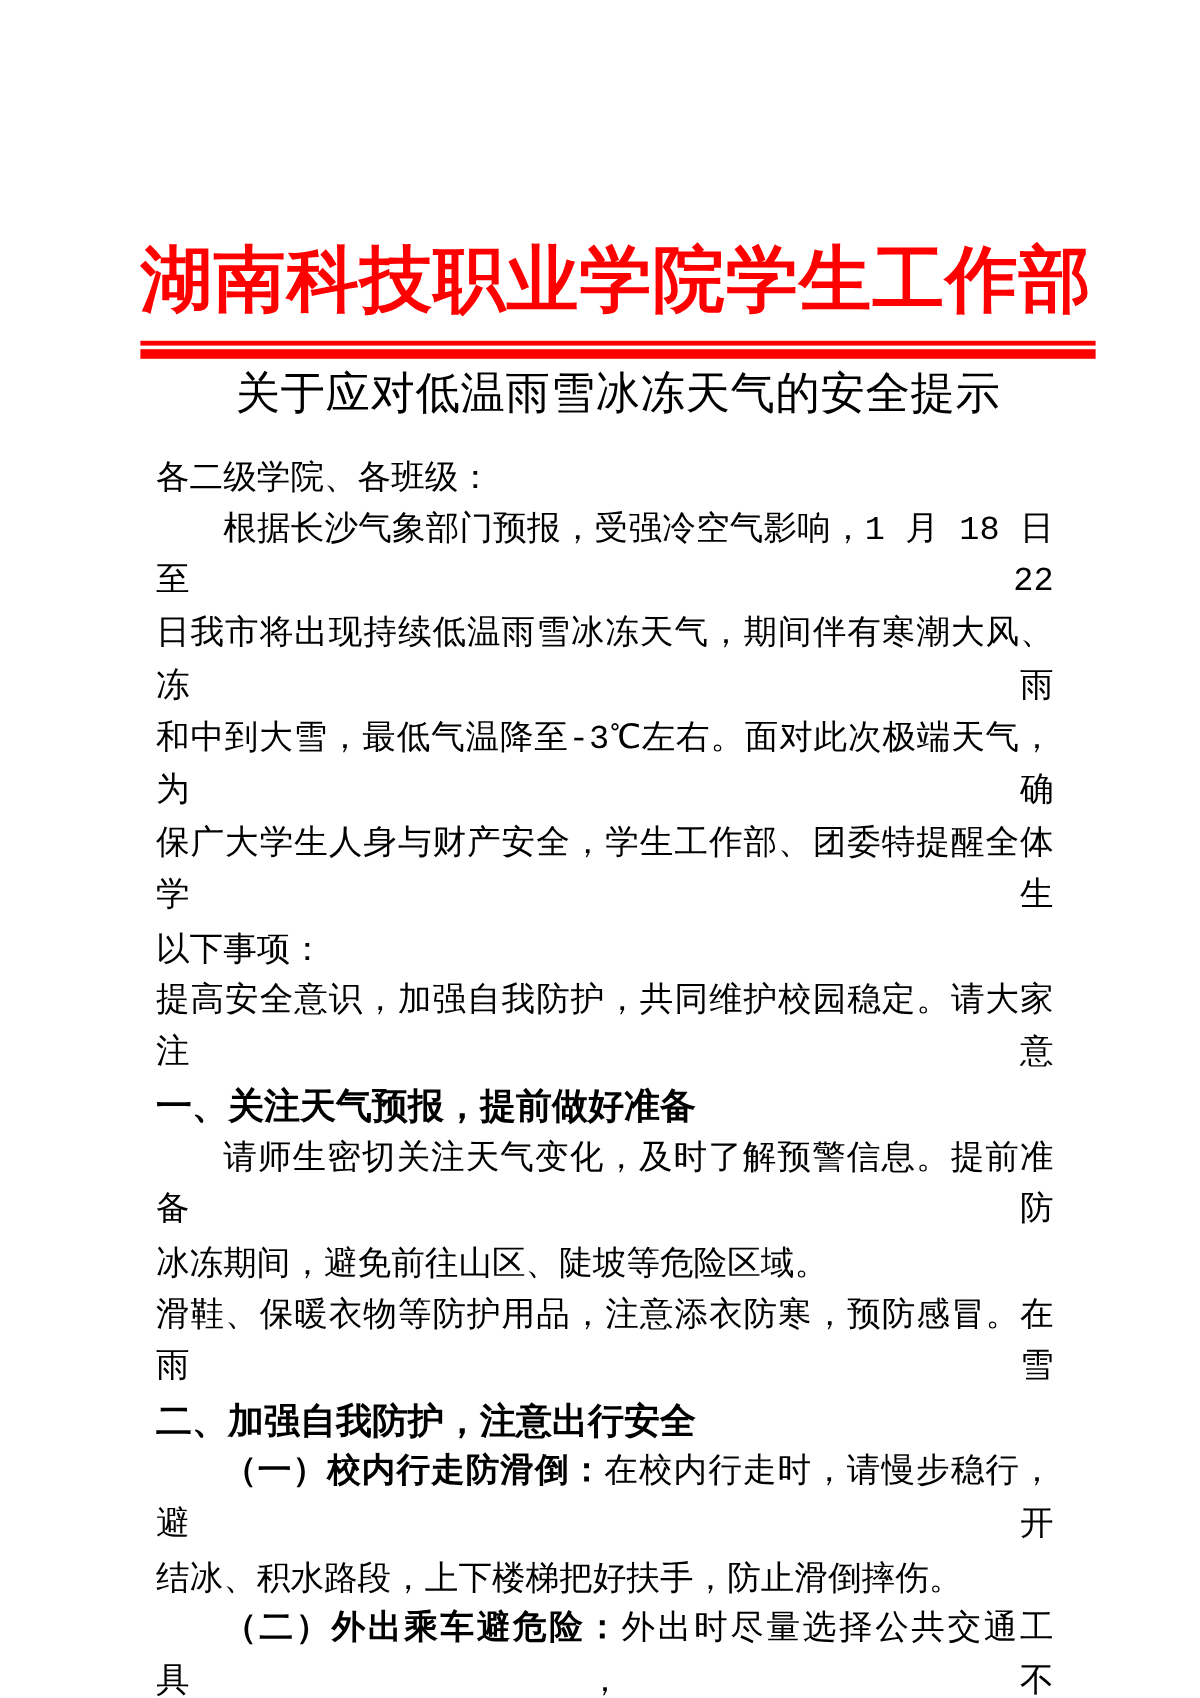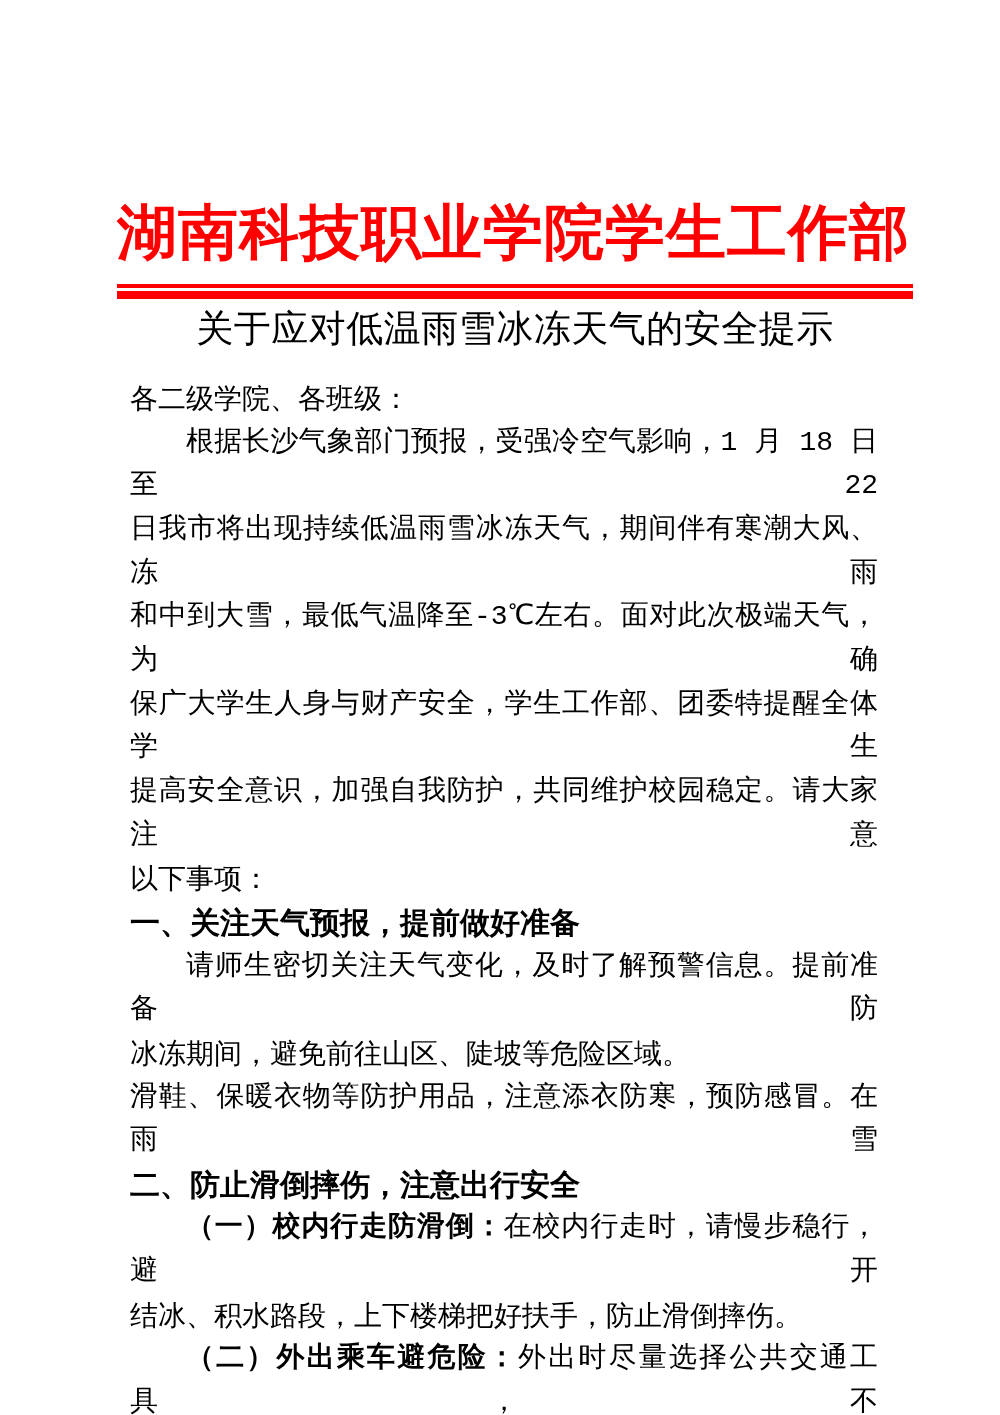--- a/index.html
+++ b/index.html
@@ -73,24 +73,24 @@
   <div class="rule rule-thick"></div>
 
   <div class="doc-title">关于应对低温雨雪冰冻天气的安全提示</div>
 
   <div class="doc-body">
       <div class="line"><span>各二级学院、各班级：</span></div>
       <div class="line just ind"><span>根据长沙气象部门预报，受强冷空气影响，1 月 18 日至 22</span></div>
       <div class="line just"><span>日我市将出现持续低温雨雪冰冻天气，期间伴有寒潮大风、冻雨</span></div>
       <div class="line just"><span>和中到大雪，最低气温降至-3℃左右。面对此次极端天气，为确</span></div>
       <div class="line just"><span>保广大学生人身与财产安全，学生工作部、团委特提醒全体学生</span></div>
+      <div class="line"><span>以下事项：</span></div>
       <div class="line just"><span>提高安全意识，加强自我防护，共同维护校园稳定。请大家注意</span></div>
-      <div class="line"><span>以下事项：</span></div>
       <div class="line heading"><span>一、关注天气预报，提前做好准备</span></div>
       <div class="line just ind"><span>请师生密切关注天气变化，及时了解预警信息。提前准备防</span></div>
       <div class="line"><span>冰冻期间，避免前往山区、陡坡等危险区域。</span></div>
       <div class="line just"><span>滑鞋、保暖衣物等防护用品，注意添衣防寒，预防感冒。在雨雪</span></div>
-      <div class="line heading"><span>二、防止滑倒摔伤，注意出行安全</span></div>
+      <div class="line heading"><span>二、加强自我防护，注意出行安全</span></div>
       <div class="line just ind"><span class="seg-bold">（一）校内行走防滑倒：</span><span>在校内行走时，请慢步稳行，避开</span></div>
       <div class="line"><span>结冰、积水路段，上下楼梯把好扶手，防止滑倒摔伤。</span></div>
       <div class="line just ind"><span class="seg-bold">（二）外出乘车避危险：</span><span>外出时尽量选择公共交通工具，不</span></div>
     </div>
 </div>
 
 </body></html>

